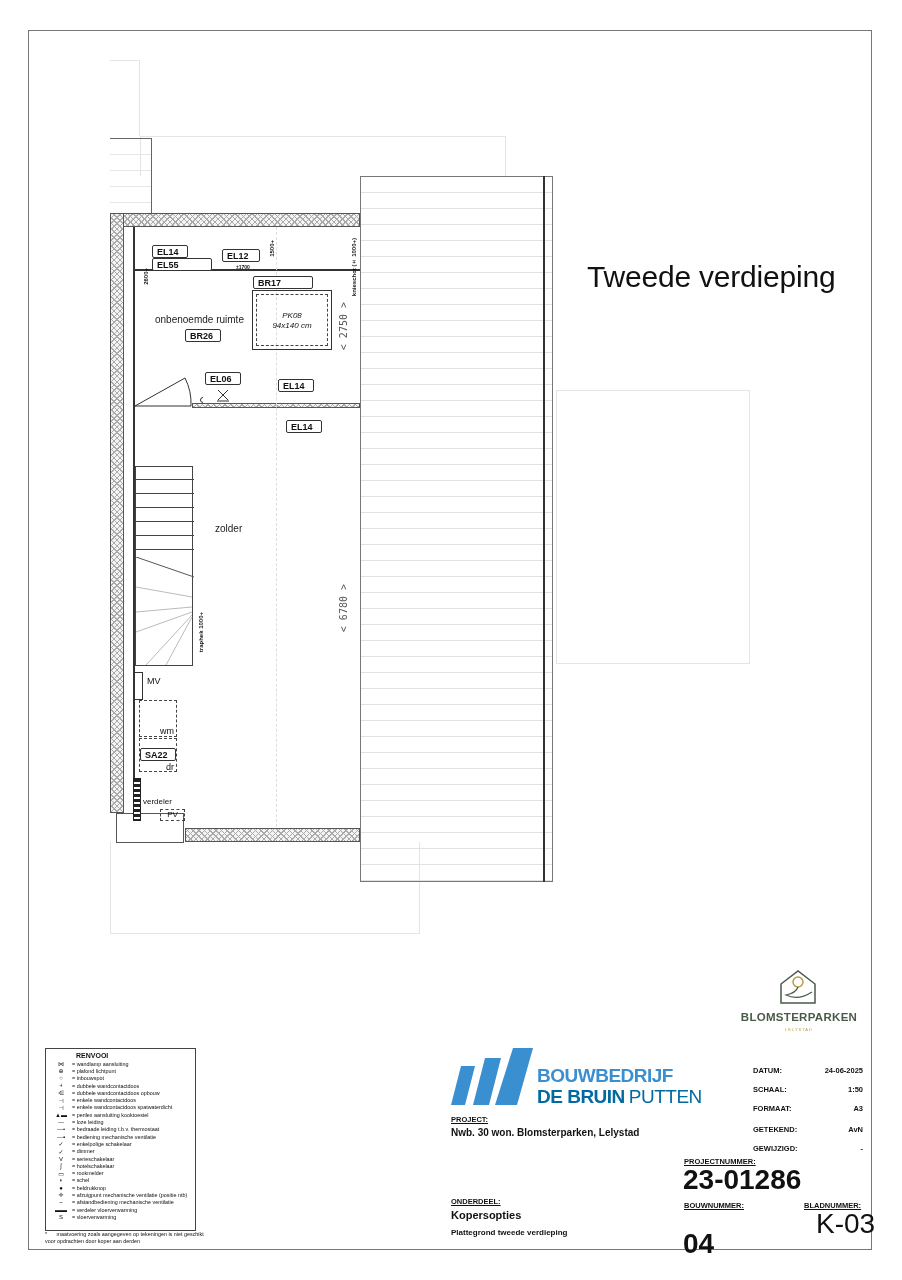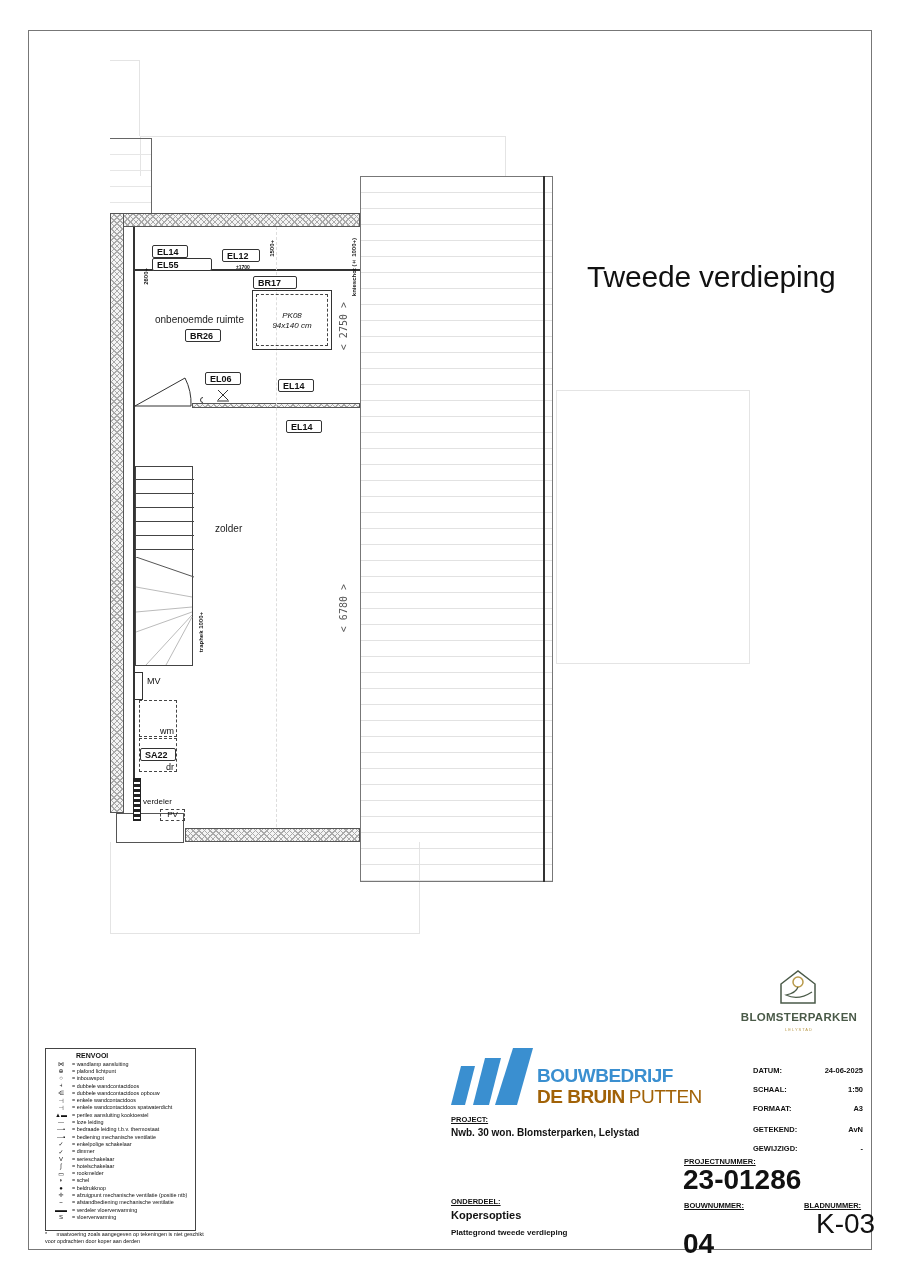--- a/index.html
+++ b/index.html
@@ -80,21 +80,21 @@
     <line x1="30" y1="108" x2="56" y2="60" stroke="#bbb"></line>
   </svg>
 </div>
 
 <div class="abs roof"></div>
 <div class="abs roof-edge"></div>
 
 <div class="abs tag" style="left:152px;top:245px;width:36px;">EL14</div>
 <div class="abs tag" style="left:152px;top:258px;width:60px;">EL55</div>
 <div class="abs tag" style="left:222px;top:249px;width:38px;">EL12</div>
-<div class="abs tag" style="left:253px;top:276px;width:44px;">BR17</div>
+<div class="abs tag" style="left:253px;top:276px;width:60px;">BR17</div>
 <div class="abs tag" style="left:185px;top:329px;width:36px;">BR26</div>
 <div class="abs tag" style="left:205px;top:372px;width:36px;">EL06</div>
 <div class="abs tag" style="left:278px;top:379px;width:36px;">EL14</div>
 <div class="abs tag" style="left:286px;top:420px;width:36px;">EL14</div>
 <div class="abs tag" style="left:140px;top:748px;width:36px;">SA22</div>
 
 <div class="abs room" style="left:155px;top:314px;">onbenoemde ruimte</div>
 <div class="abs room" style="left:215px;top:523px;">zolder</div>
 
 <div class="abs dim vtext" style="left:338px;top:302px;font-size:10px;font-weight:normal;">&lt;  2750  &gt;</div>
@@ -222,21 +222,21 @@
   <span>*</span>
   <span style="margin-left:8px;">maatvoering zoals aangegeven op tekeningen is niet geschikt voor opdrachten door koper aan derden</span>
 </div>
 
 <svg class="abs" style="left:451px;top:1048px;" width="84" height="58">
   <polygon points="10,18 24,18 14,57 0,57" fill="#3a8fd0"></polygon>
   <polygon points="34,10 50,10 38,57 22,57" fill="#3a8fd0"></polygon>
   <polygon points="62,0 82,0 66,57 44,57" fill="#3a8fd0"></polygon>
 </svg>
 <div class="abs" style="left:537px;top:1065px;font-size:19px;font-weight:bold;color:#3a8fd0;letter-spacing:-0.5px;">BOUWBEDRIJF</div>
-<div class="abs" style="left:537px;top:1086px;font-size:19px;letter-spacing:-0.5px;color:#a16207;white-space:nowrap;">
+<div class="abs" style="left:537px;top:1086px;font-size:19px;letter-spacing:-0.5px;color:#0369a1;white-space:nowrap;">
   <b>DE BRUIN</b><span style="margin-left:4px;">PUTTEN</span>
 </div>
 
 <div class="abs label-sm" style="left:451px;top:1115px;">PROJECT:</div>
 <div class="abs" style="left:451px;top:1127px;font-size:10px;font-weight:bold;">Nwb. 30 won. Blomsterparken, Lelystad</div>
 
 <div class="abs" style="left:753px;top:1066px;" id="meta-table">
     <div class="meta-row" style="margin-bottom: 10px;">
       <span>DATUM:</span>
       <span>24-06-2025</span>

